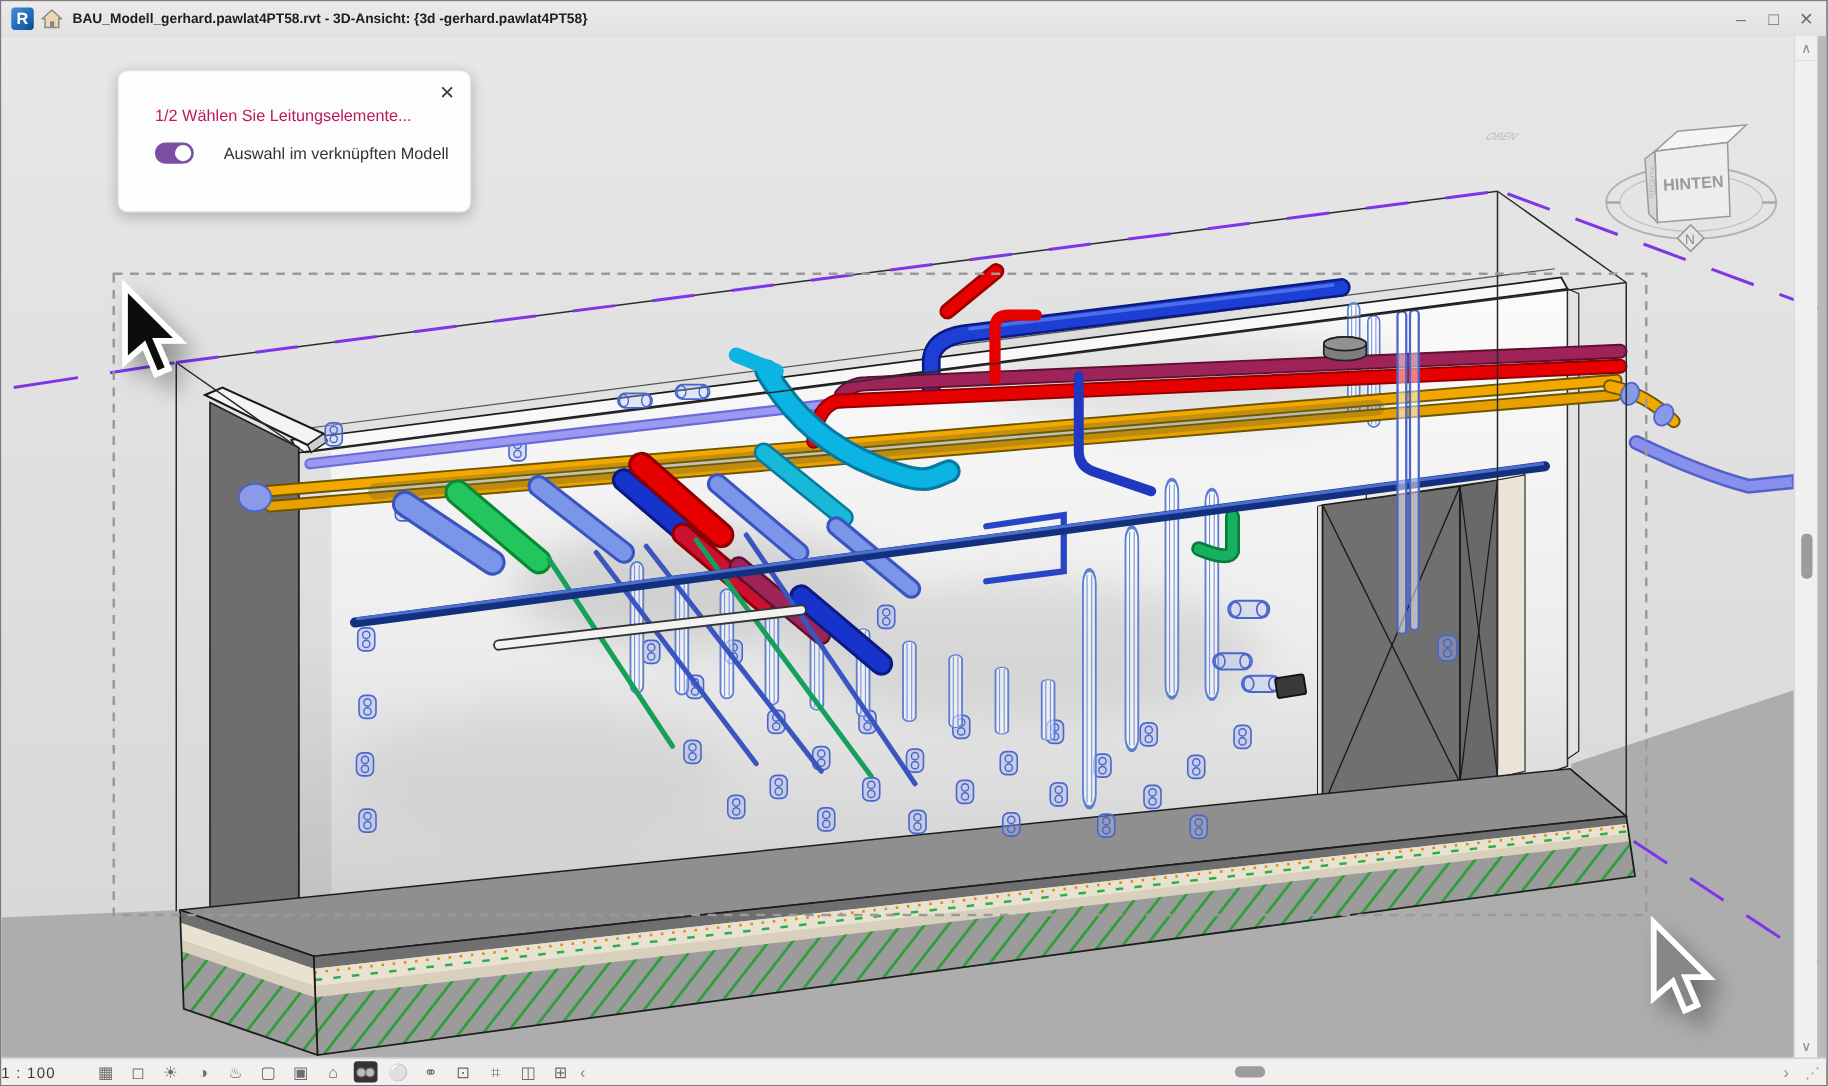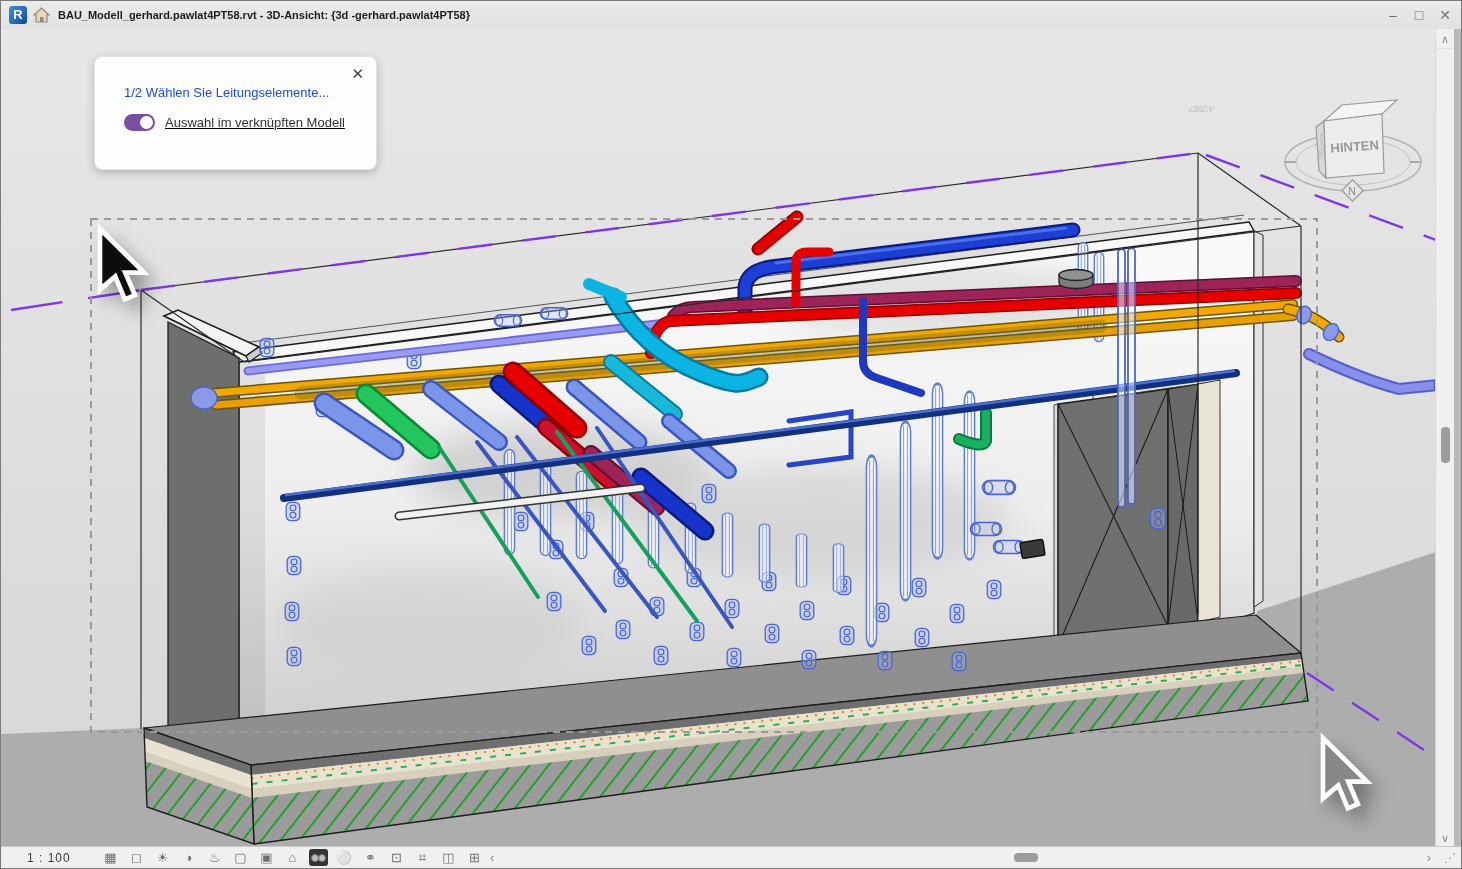--- a/index.html
+++ b/index.html
@@ -18,37 +18,37 @@
   .win-controls{position:absolute;right:6px;top:0;height:28px;display:flex;align-items:center;gap:6px;}
   .win-btn{width:20px;height:20px;text-align:center;line-height:20px;color:#6f6f6f;font-size:14px;cursor:default;}
   
   .canvas{position:absolute;left:0;top:28px;width:1462px;height:820px;
           background:linear-gradient(#e7e7e7,#d6d6d6);}
   .canvas svg{display:block;}
   
   .sel-dialog{position:absolute;left:93px;top:55px;width:281px;height:112px;background:#fdfdfd;
               border:1px solid #e3e3e3;border-radius:8px;box-shadow:0 3px 10px rgba(0,0,0,.22);}
   .sel-close{position:absolute;right:12px;top:8px;font-size:15px;color:#3d3d3d;cursor:default;}
-  .sel-step{position:absolute;left:29px;top:28px;font-size:13px;color:#1d4ed8;}
-  .sel-toggle-row{position:absolute;left:29px;top:57px;display:flex;align-items:center;gap:10px;text-decoration:underline;}
+  .sel-step{position:absolute;left:29px;top:28px;font-size:13px;color:#be185d;}
+  .sel-toggle-row{position:absolute;left:29px;top:57px;display:flex;align-items:center;gap:24px;}
   .toggle{width:31px;height:17px;border-radius:9px;background:#7a4fa3;position:relative;}
   .toggle .knob{position:absolute;right:2px;top:2px;width:13px;height:13px;border-radius:50%;background:#fff;}
   .sel-toggle-label{font-size:13px;color:#333;}
   
   .vscroll{position:absolute;right:7px;top:28px;width:18px;height:820px;background:#f0f0f0;
            border-left:1px solid #d8d8d8;}
   .right-edge{position:absolute;right:0;top:28px;width:7px;height:820px;background:#b9b9b9;}
   .vscroll .arr{position:absolute;left:0;width:18px;height:17px;text-align:center;color:#8a8a8a;font-size:11px;line-height:17px;}
   .vscroll .arr.up{top:2px;border-bottom:1px solid #e2e2e2;}
   .vscroll .arr.down{bottom:2px;}
   .vscroll .thumb{position:absolute;left:5px;top:398px;width:9px;height:36px;border-radius:4px;background:#9c9c9c;}
   
   .statusbar{position:absolute;left:0;bottom:0;width:100%;height:21px;background:#f1f0ee;
              border-top:1px solid #c9c9c9;display:flex;align-items:center;font-size:12px;color:#3a3a3a;}
-  .vc-scale{margin-left:26px;width:56px;letter-spacing:1px;}
+  .vc-scale{width:56px;letter-spacing:1px;}
   .vc-icons{display:flex;align-items:center;gap:7px;margin-left:18px;}
   .vc-icon{width:19px;height:17px;text-align:center;line-height:17px;font-size:13px;color:#6e6e6e;cursor:default;}
   .vc-icon.dark{background:#343434;border-radius:3px;position:relative;}
   .vc-icon.dark::before,.vc-icon.dark::after{content:"";position:absolute;top:5px;width:6px;height:6px;
      border-radius:50%;background:#bdbdbd;border:1px solid #777;}
   .vc-icon.dark::before{left:2px;} .vc-icon.dark::after{right:2px;}
   .vc-collapse{margin-left:6px;color:#8a8a8a;font-size:13px;}
   .hscroll-track{flex:1;height:21px;position:relative;}
   .hscroll-thumb{position:absolute;left:520px;top:6px;width:24px;height:9px;border-radius:4px;background:#9c9c9c;}
   .hscroll-right{width:20px;text-align:center;color:#8a8a8a;font-size:13px;}

